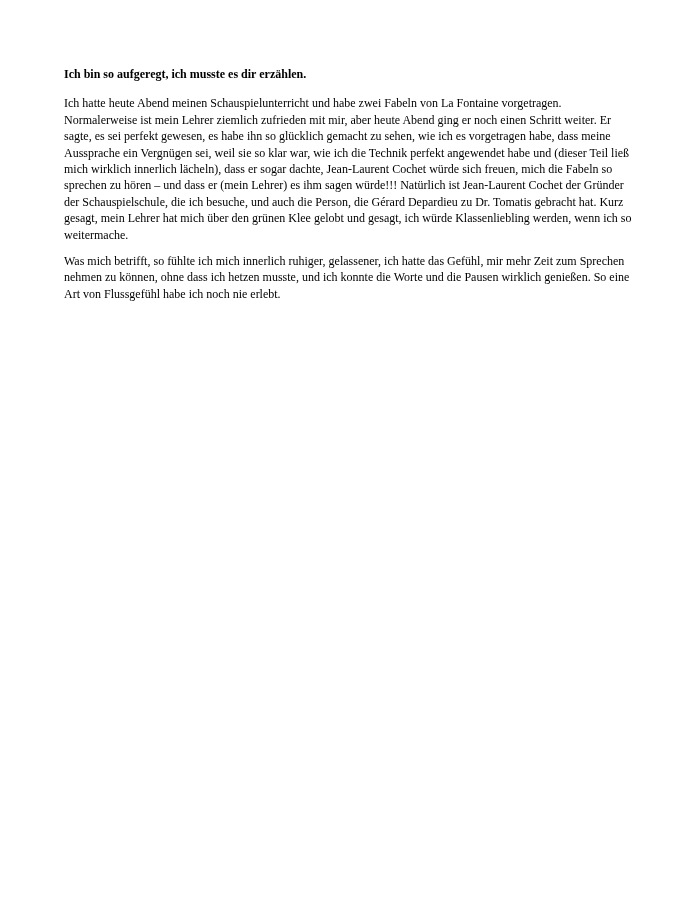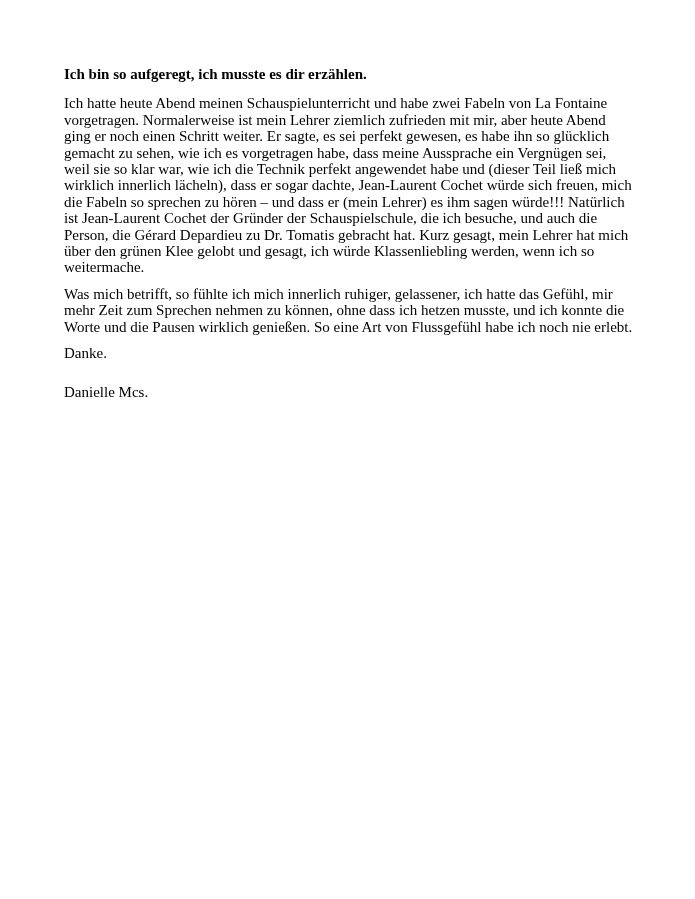--- a/index.html
+++ b/index.html
@@ -14,21 +14,21 @@
       height: 899px;
       background: #ffffff;
       overflow: hidden;
     }
     .letter {
       position: absolute;
       top: 66px;
       left: 64px;
       width: 570px;
       font-family: "Liberation Serif", "DejaVu Serif", serif;
-      font-size: 15px;
+      font-size: 12px;
       line-height: 16.4px;
       color: #000000;
       text-align: left;
     }
     .letter-heading {
       font-weight: bold;
       margin: 0 0 13px 0;
     }
     .letter-para {
       margin: 4px 0 10px 0;
@@ -38,16 +38,14 @@
     }
   </style>
 </head>
 <body>
 
 <div class="page">
   <div class="letter">
     <p class="letter-heading">Ich bin so aufgeregt, ich musste es dir erzählen.</p>
     <p class="letter-para">Ich hatte heute Abend meinen Schauspielunterricht und habe zwei Fabeln von La Fontaine vorgetragen. Normalerweise ist mein Lehrer ziemlich zufrieden mit mir, aber heute Abend ging er noch einen Schritt weiter. Er sagte, es sei perfekt gewesen, es habe ihn so glücklich gemacht zu sehen, wie ich es vorgetragen habe, dass meine Aussprache ein Vergnügen sei, weil sie so klar war, wie ich die Technik perfekt angewendet habe und (dieser Teil ließ mich wirklich innerlich lächeln), dass er sogar dachte, Jean-Laurent Cochet würde sich freuen, mich die Fabeln so sprechen zu hören – und dass er (mein Lehrer) es ihm sagen würde!!! Natürlich ist Jean-Laurent Cochet der Gründer der Schauspielschule, die ich besuche, und auch die Person, die Gérard Depardieu zu Dr. Tomatis gebracht hat. Kurz gesagt, mein Lehrer hat mich über den grünen Klee gelobt und gesagt, ich würde Klassenliebling werden, wenn ich so weitermache.</p>
     <p class="letter-para">Was mich betrifft, so fühlte ich mich innerlich ruhiger, gelassener, ich hatte das Gefühl, mir mehr Zeit zum Sprechen nehmen zu können, ohne dass ich hetzen musste, und ich konnte die Worte und die Pausen wirklich genießen. So eine Art von Flussgefühl habe ich noch nie erlebt.</p>
-    <p class="letter-para">Danke.</p>
-    <p class="letter-para letter-signature">Danielle Mcs.</p>
   </div>
 </div>
 
 </body></html>

